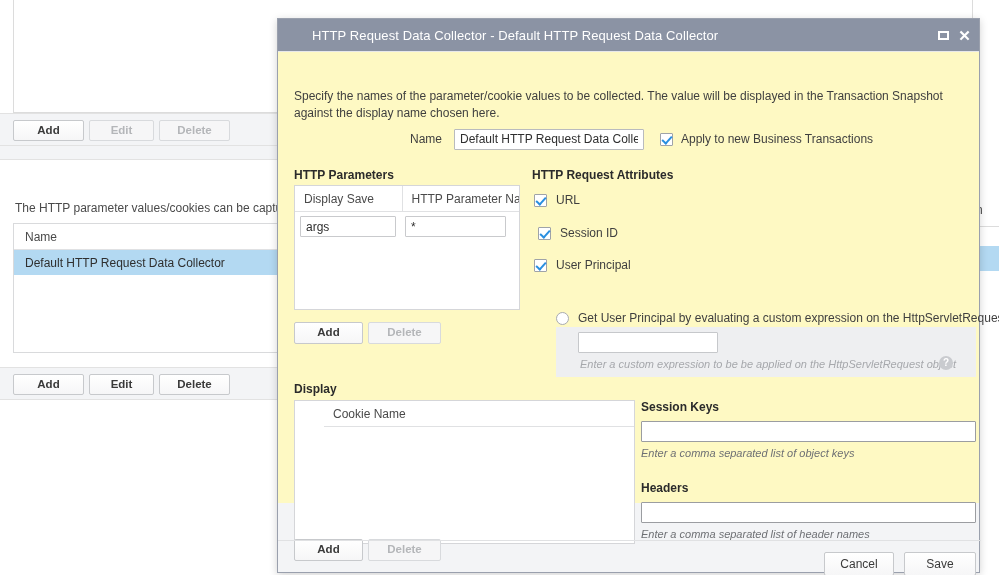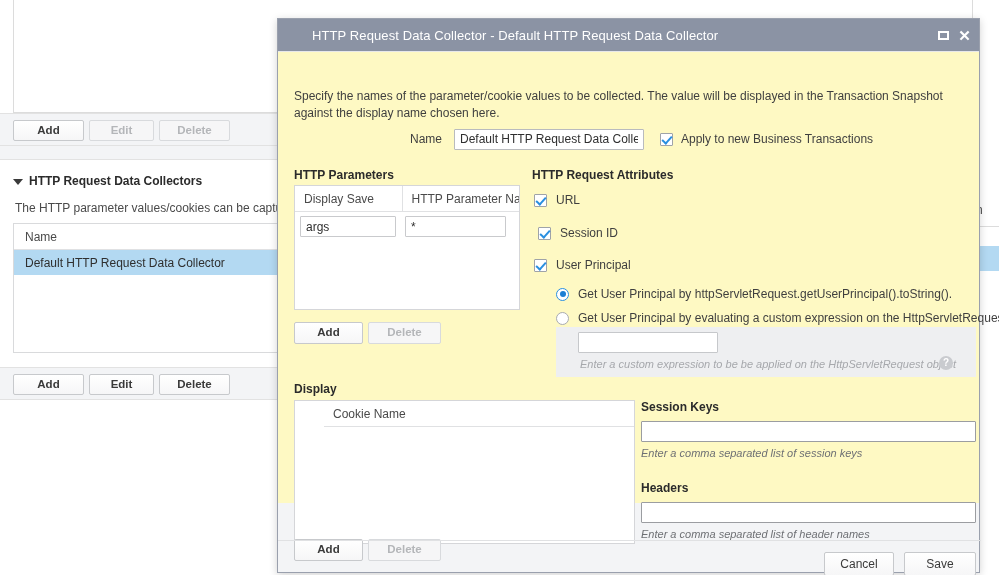--- a/index.html
+++ b/index.html
@@ -479,24 +479,20 @@
   <div class="bg-btnrow bg-btnrow-1">
     <div class="bg-btn b-add">Add</div>
     <div class="bg-btn b-edit disabled">Edit</div>
     <div class="bg-btn b-delete disabled">Delete</div>
     <div class="bg-btn b-copy disabled">Co</div>
   </div>
 
   <div class="bg-section-gap"></div>
 
   <div class="bg-section">
-    <div class="bg-section-title">
-      <span class="tri"></span>
-      <span>HTTP Request Data Collectors</span>
-    </div>
     <div class="bg-section-desc">The HTTP parameter values/cookies can be captured</div>
 
     <div class="bg-table">
       <div class="bg-table-head">
         <span>Name</span>
       </div>
       <div class="bg-table-row selected">
         <span>Default HTTP Request Data Collector</span>
       </div>
     </div>
@@ -567,24 +563,20 @@
     <div class="attr-item" style="left:260px; top:174px;">
       <span class="cbox checked"></span>
       <span>Session ID</span>
     </div>
 
     <div class="attr-item" style="left:256px; top:206px;">
       <span class="cbox checked"></span>
       <span>User Principal</span>
     </div>
 
-    <div class="radio-item" style="left:278px; top:235px;">
-      <span class="radio selected"></span>
-      <span>Get User Principal by httpServletRequest.getUserPrincipal().toString().</span>
-    </div>
 
     <div class="radio-item" style="left:278px; top:259px;">
       <span class="radio"></span>
       <span>Get User Principal by evaluating a custom expression on the HttpServletRequest:</span>
     </div>
 
     <div class="expr-panel">
       <input class="expr-input" type="text" value="" style="">
       <span class="expr-hint">Enter a custom expression to be be applied on the HttpServletRequest object</span>
       <span class="help-icon">?</span>
@@ -596,21 +588,21 @@
       <div class="grid-head">
         <div class="gh" style="width:340px;">Cookie Name</div>
       </div>
     </div>
 
     <div class="dlg-btn" style="left:16px; top:487px; width:69px;">Add</div>
     <div class="dlg-btn disabled" style="left:90px; top:487px; width:73px;">Delete</div>
 
     <div class="side-field-label" style="left:363px; top:348px;">Session Keys</div>
     <input class="side-input" style="left: 363px; top: 369px; width: 335px;" type="text" value="">
-    <div class="side-hint" style="left:363px; top:395px;">Enter a comma separated list of session keys</div>
+    <div class="side-hint" style="left:363px; top:395px;">Enter a comma separated list of object keys</div>
 
     <div class="side-field-label" style="left:363px; top:429px;">Headers</div>
     <input class="side-input" style="left: 363px; top: 450px; width: 335px;" type="text" value="">
     <div class="side-hint" style="left:363px; top:476px;">Enter a comma separated list of header names</div>
 
     <div class="dlg-footer-sep"></div>
     <div class="footer-btn" style="left:546px; width:70px;">Cancel</div>
     <div class="footer-btn" style="left:626px; width:72px;">Save</div>
 
   </div>

